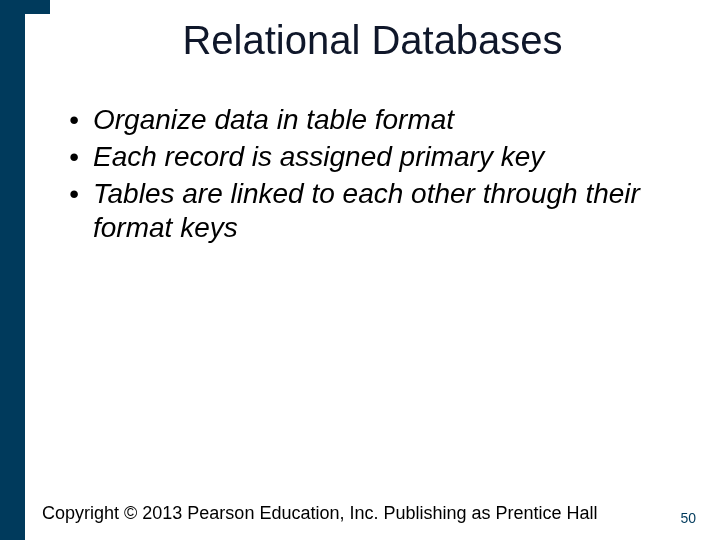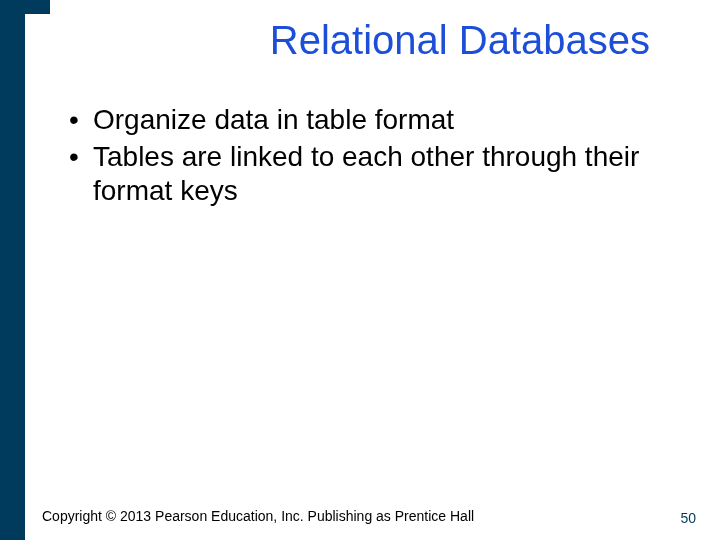--- a/index.html
+++ b/index.html
@@ -29,71 +29,73 @@
     }
     .slide {
       position: absolute;
       left: 25px;
       top: 0;
       width: 695px;
       height: 540px;
       padding: 18px 30px 20px 30px;
     }
     .title {
-      text-align: right;
+      text-align: center;
       font-size: 40px;
-      color: #1d4ed8;
+      color: #0f172a;
       font-weight: 400;
       margin-bottom: 40px;
       margin-left: 40px;
       margin-right: 40px;
       letter-spacing: 0px;
     }
     .bullets {
       list-style: none;
       padding-left: 8px;
+      font-style: italic;
     }
     .bullets li {
       font-size: 28px;
       color: #000000;
       line-height: 1.22;
       margin-bottom: 3px;
       padding-left: 30px;
       position: relative;
     }
     .bullets li::before {
       content: "•";
       position: absolute;
       left: 6px;
       top: 0;
       font-size: 28px;
     }
     .footer {
       position: absolute;
       left: 42px;
       bottom: 16px;
-      font-size: 14px;
+      font-size: 18px;
       color: #000000;
     }
     .page-num {
       position: absolute;
       right: 24px;
       bottom: 14px;
       font-size: 14px;
       color: #003a5c;
     }
   </style>
 </head>
 <body>
 
 <div class="left-bar"></div>
 <div class="corner-box"></div>
 
 <div class="slide">
   <h1 class="title">Relational Databases</h1>
   <ul class="bullets">
     <li>Organize data in table format</li>
+    <li>Each record is assigned primary key</li>
     <li>Tables are linked to each other through their format keys</li>
   </ul>
 </div>
 
 <div class="footer">Copyright © 2013 Pearson Education, Inc. Publishing as Prentice Hall</div>
 <div class="page-num">50</div>
 
 </body></html>

